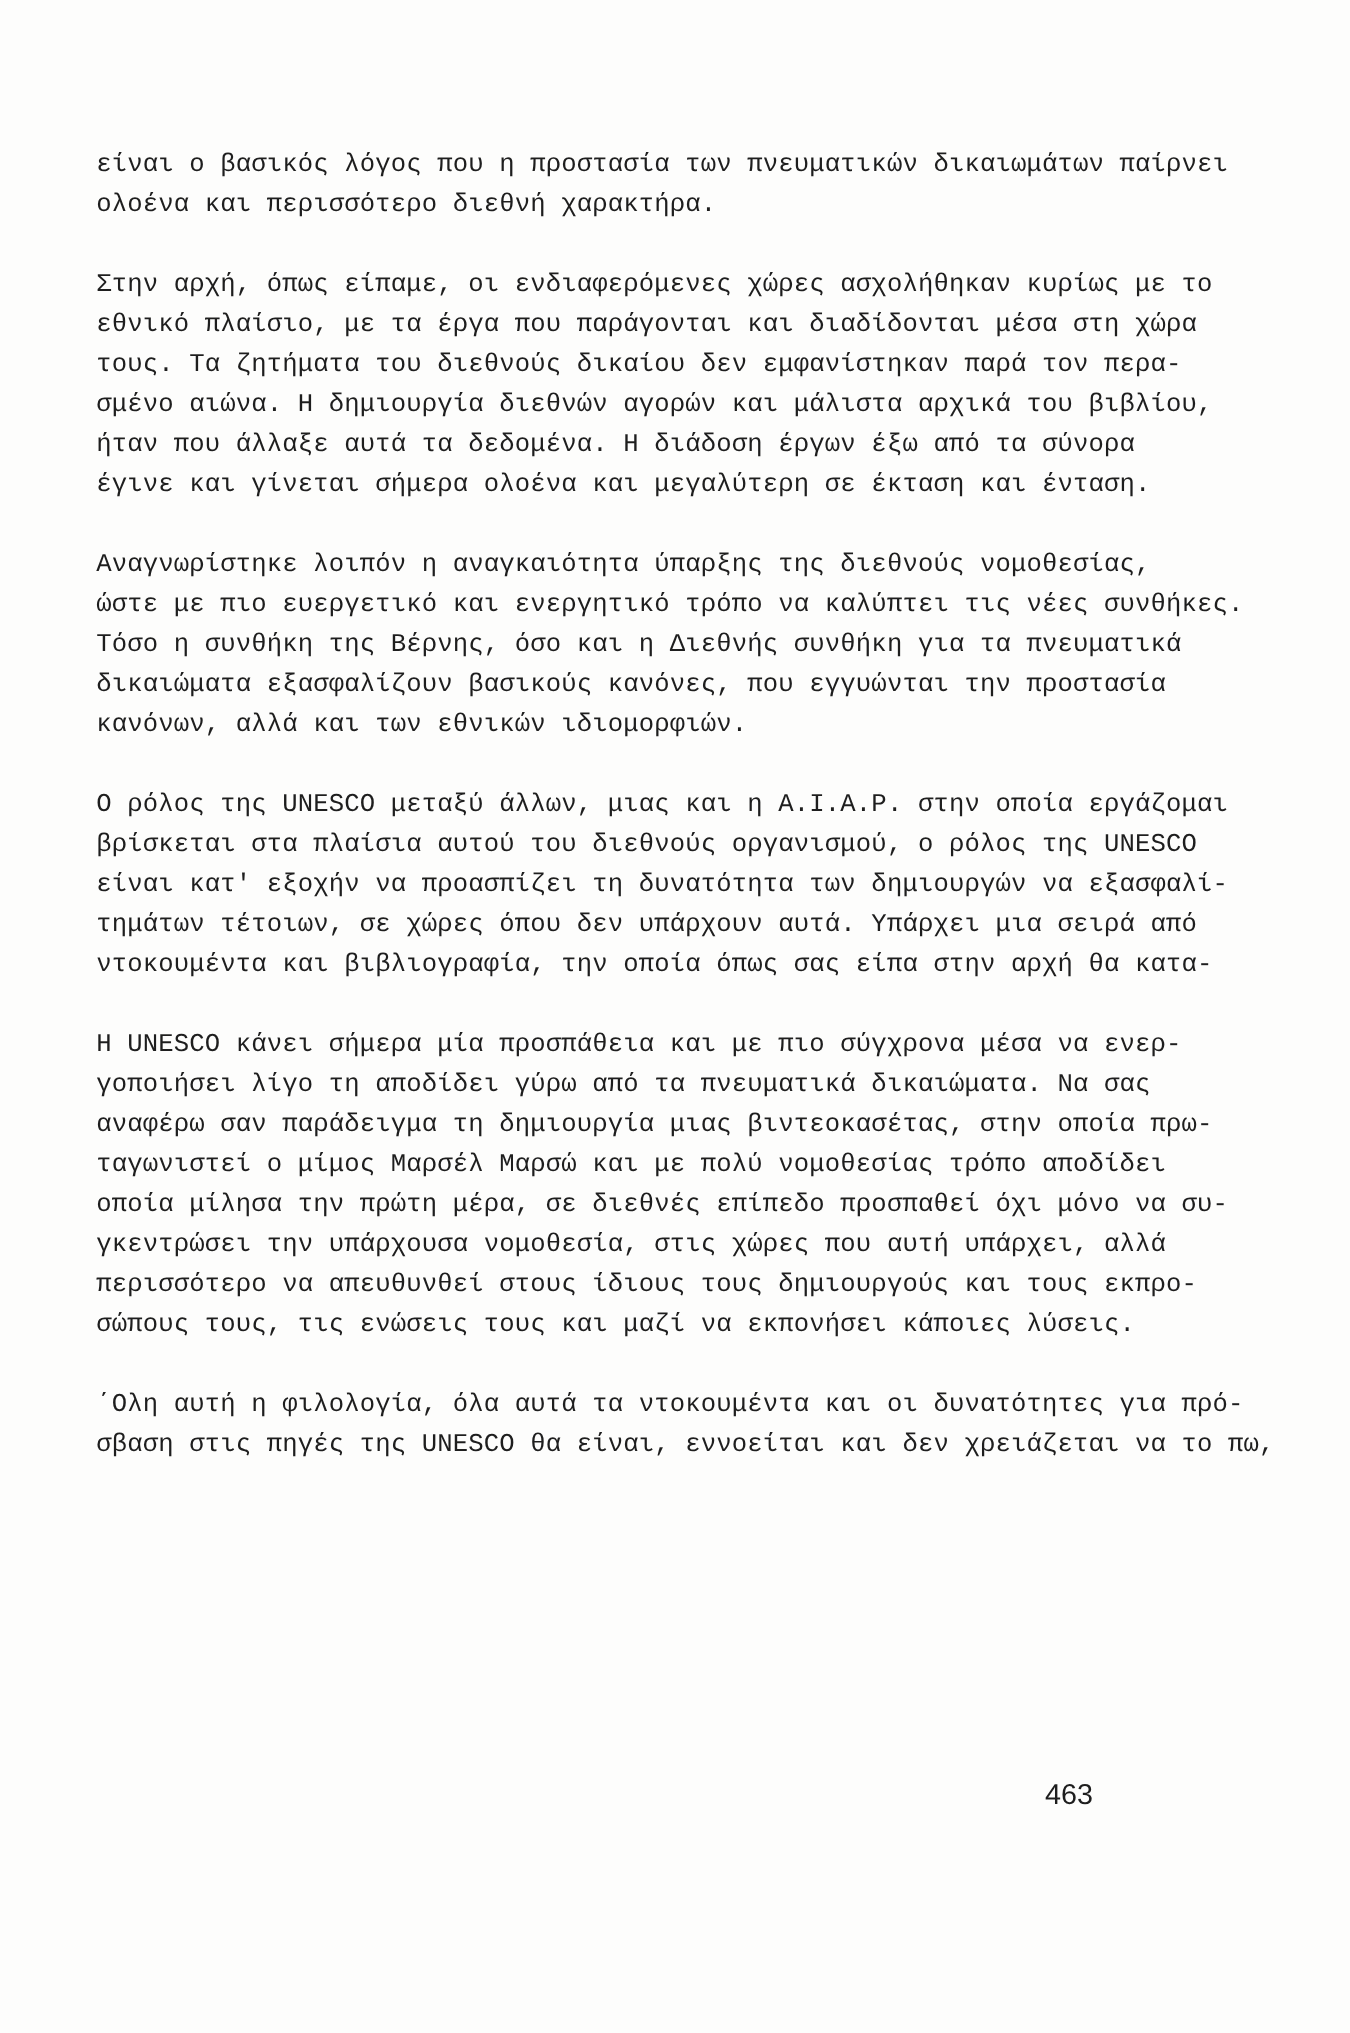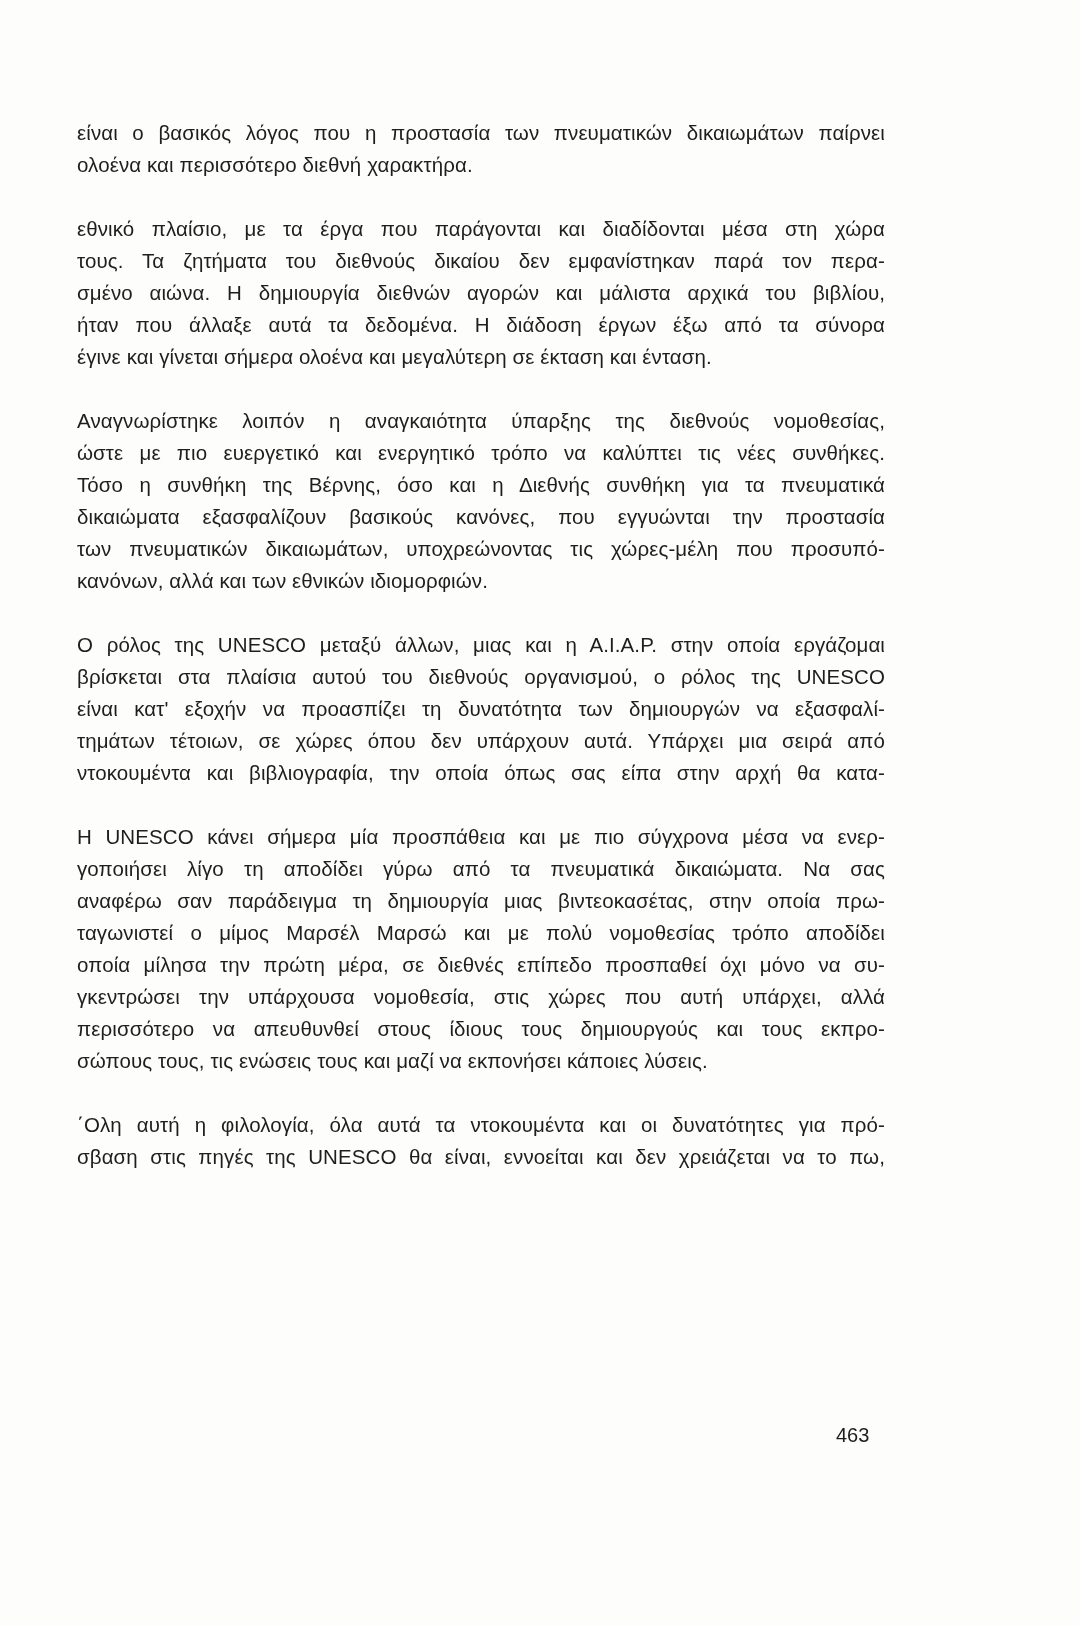--- a/index.html
+++ b/index.html
@@ -25,65 +25,66 @@
       position: absolute;
       left: 77px;
       top: 117px;
       width: 824px;
       font-size: 20.5px;
       line-height: 32px;
       letter-spacing: 0.1px;
     }
     .para {
       margin: 0 16px 32px 0;
+      font-family: Liberation Mono, monospace;
     }
     .line {
       display: block;
       white-space: nowrap;
       text-align: justify;
       text-align-last: justify;
       height: 32px;
     }
     .line.last {
       text-align-last: left;
     }
     .page-number {
       position: absolute;
       left: 836px;
       top: 1423px;
-      font-size: 20px;
+      font-size: 23px;
       line-height: 24px;
       color: #1e1e1e;
     }
   </style>
 </head>
 <body>
 
 <div class="page">
   <div class="text-block">
 
     <p class="para">
       <span class="line">είναι ο βασικός λόγος που η προστασία των πνευματικών δικαιωμάτων παίρνει</span>
       <span class="line last">ολοένα και περισσότερο διεθνή χαρακτήρα.</span>
     </p>
 
     <p class="para">
+      <span class="line">Στην αρχή, όπως είπαμε, οι ενδιαφερόμενες χώρες ασχολήθηκαν κυρίως με το</span>
       <span class="line">εθνικό πλαίσιο, με τα έργα που παράγονται και διαδίδονται μέσα στη χώρα</span>
       <span class="line">τους. Τα ζητήματα του διεθνούς δικαίου δεν εμφανίστηκαν παρά τον περα-</span>
       <span class="line">σμένο αιώνα. Η δημιουργία διεθνών αγορών και μάλιστα αρχικά του βιβλίου,</span>
       <span class="line">ήταν που άλλαξε αυτά τα δεδομένα. Η διάδοση έργων έξω από τα σύνορα</span>
       <span class="line last">έγινε και γίνεται σήμερα ολοένα και μεγαλύτερη σε έκταση και ένταση.</span>
     </p>
 
     <p class="para">
       <span class="line">Αναγνωρίστηκε λοιπόν η αναγκαιότητα ύπαρξης της διεθνούς νομοθεσίας,</span>
       <span class="line">ώστε με πιο ευεργετικό και ενεργητικό τρόπο να καλύπτει τις νέες συνθήκες.</span>
       <span class="line">Τόσο η συνθήκη της Βέρνης, όσο και η Διεθνής συνθήκη για τα πνευματικά</span>
       <span class="line">δικαιώματα εξασφαλίζουν βασικούς κανόνες, που εγγυώνται την προστασία</span>
-      <span class="line">των πνευματικών δικαιωμάτων, υποχρεώνοντας τις χώρες-μέλη που προσυπό-</span>
       <span class="line last">κανόνων, αλλά και των εθνικών ιδιομορφιών.</span>
     </p>
 
     <p class="para">
       <span class="line">Ο ρόλος της UNESCO μεταξύ άλλων, μιας και η Α.Ι.Α.Ρ. στην οποία εργάζομαι</span>
       <span class="line">βρίσκεται στα πλαίσια αυτού του διεθνούς οργανισμού, ο ρόλος της UNESCO</span>
       <span class="line">είναι κατ' εξοχήν να προασπίζει τη δυνατότητα των δημιουργών να εξασφαλί-</span>
       <span class="line">τημάτων τέτοιων, σε χώρες όπου δεν υπάρχουν αυτά. Υπάρχει μια σειρά από</span>
       <span class="line">ντοκουμέντα και βιβλιογραφία, την οποία όπως σας είπα στην αρχή θα κατα-</span>
     </p>

